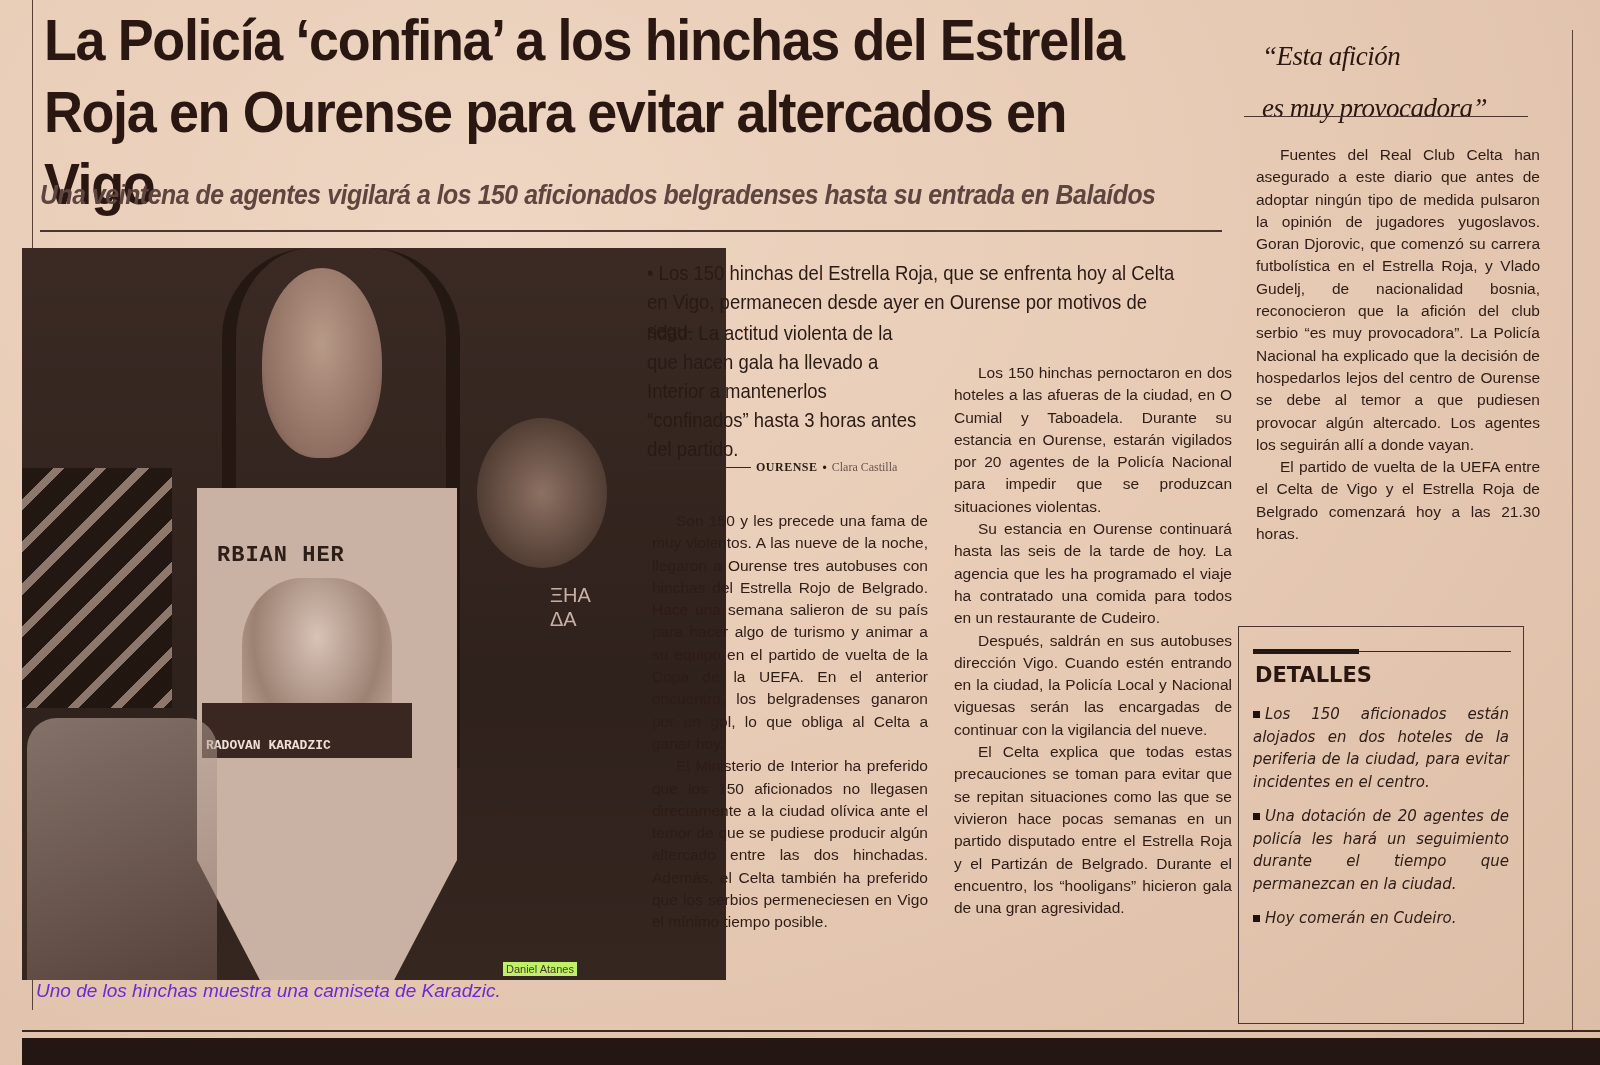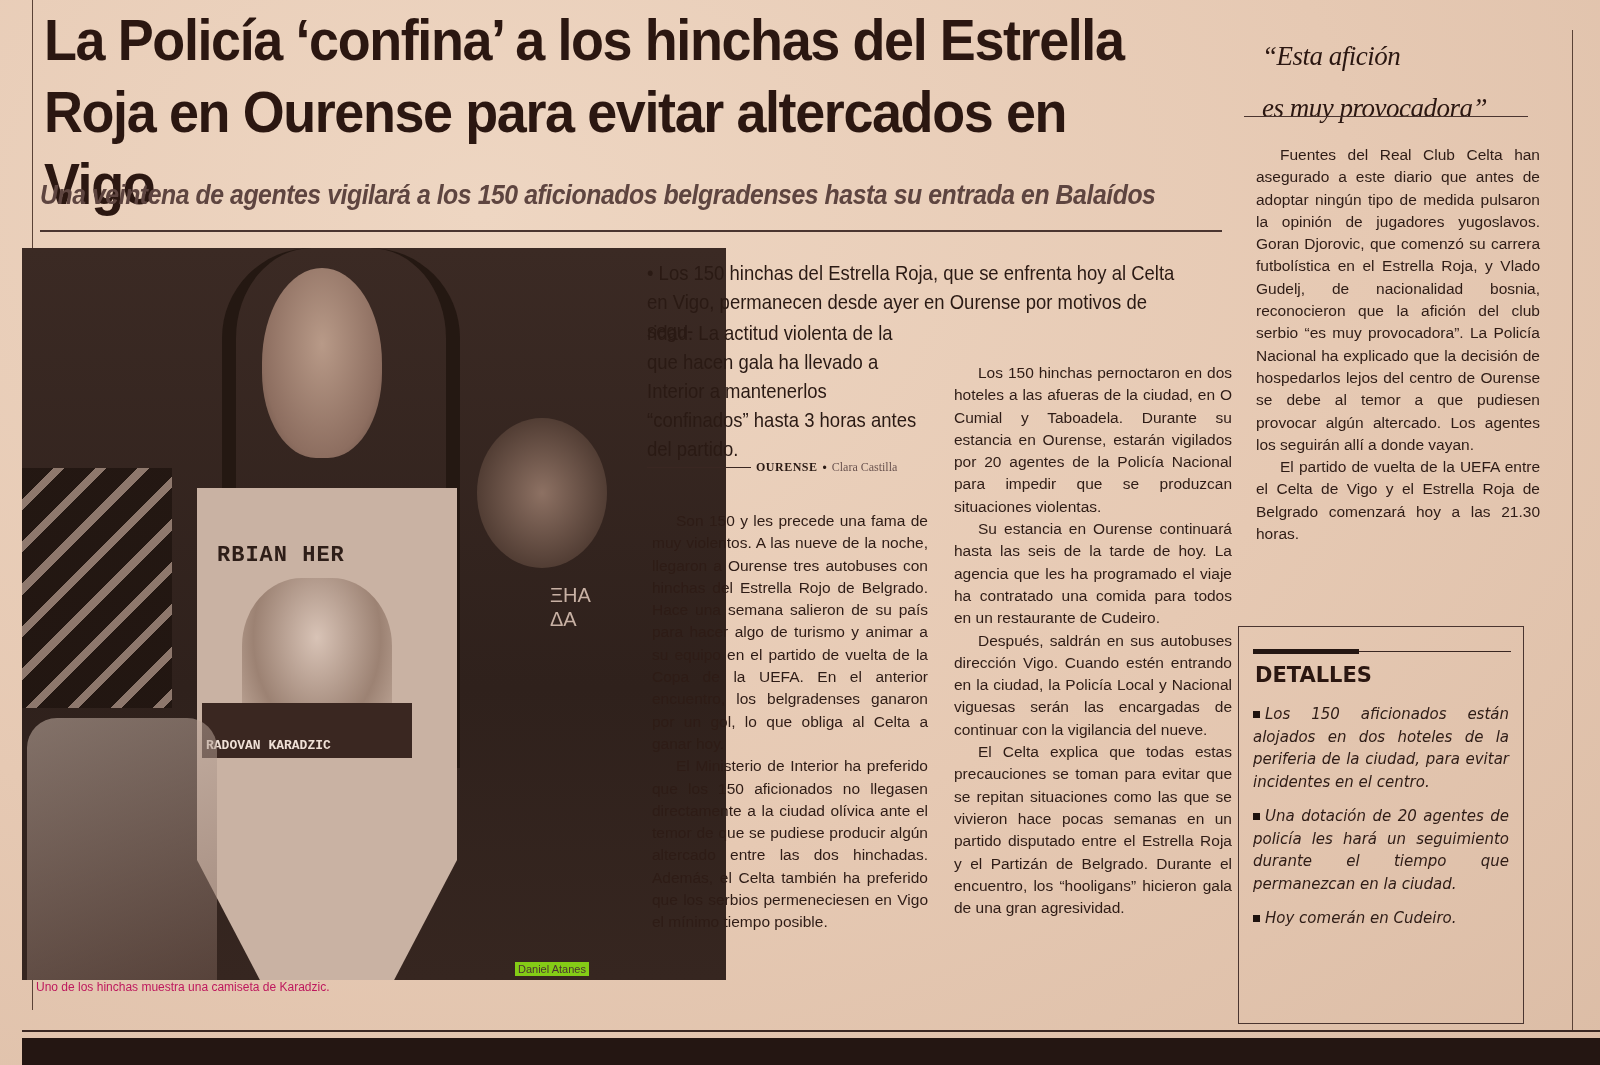--- a/index.html
+++ b/index.html
@@ -37,22 +37,22 @@
     .photo .hood { position: absolute; left: 200px; top: 0px; width: 210px; height: 520px; border-left: 14px solid #241812; border-right: 14px solid #241812; border-radius: 90px 90px 0 0; }
     .photo .shirt { position: absolute; left: 175px; top: 240px; width: 260px; height: 620px; background: #c9b2a3; clip-path: polygon(0 0, 100% 0, 100% 60%, 50% 100%, 0 60%); }
     .photo .shirt-text { position: absolute; left: 195px; top: 295px; font-family: "Liberation Mono", monospace; font-weight: bold; font-size: 22px; color: #2e1e18; letter-spacing: 1px; }
     .photo .portrait { position: absolute; left: 220px; top: 330px; width: 150px; height: 170px; background: radial-gradient(ellipse at 50% 35%, #d8c3b6 0%, #9c8273 60%, #c9b2a3 100%); border-radius: 40% 40% 10% 10%; }
     .photo .suit { position: absolute; left: 180px; top: 455px; width: 210px; height: 55px; background: #3a2721; }
     .photo .portrait-label { position: absolute; left: 184px; top: 490px; font-family: "Liberation Mono", monospace; font-weight: bold; font-size: 13px; color: #efe0d6; }
     .photo .person2 { position: absolute; left: 455px; top: 170px; width: 130px; height: 150px; border-radius: 50%; background: radial-gradient(ellipse at 50% 50%, #8d7163 0%, #4e3a31 75%, transparent 76%); }
     .photo .jacket-text { position: absolute; left: 528px; top: 335px; font-family: "Liberation Sans", sans-serif; font-size: 20px; color: #c8b1a4; line-height: 24px; }
     .photo .bag { position: absolute; left: 5px; top: 470px; width: 190px; height: 262px; background: linear-gradient(160deg, rgba(200,180,168,0.55), rgba(120,95,85,0.5)); border-radius: 30px 30px 0 0; }
     .photo .scarf { position: absolute; left: 0; top: 220px; width: 150px; height: 240px; background: repeating-linear-gradient(135deg, #1f140f 0 22px, #a58d80 22px 30px); opacity: 0.8; }
-    .photo-credit { position: absolute; left: 515px; top: 962px; background: #84cc16; color: #4a3530; font-size: 11px; padding: 1px 3px; }
-    .photo-caption { position: absolute; left: 36px; top: 980px; font-size: 12px; color: #be185d; margin: 0; }
+    .photo-credit { position: absolute; left: 503px; top: 962px; background: #bef264; color: #4a3530; font-size: 11px; padding: 1px 3px; }
+    .photo-caption { position: absolute; left: 36px; top: 980px; font-style: italic; font-size: 19px; color: #6d28d9; margin: 0; }
 
     
     .lead {
       position: absolute; left: 647px; top: 258px; width: 620px; margin: 0;
       font-family: "Liberation Sans", sans-serif; font-size: 21px; line-height: 29px; color: #2a1a14;
       transform: scaleX(0.88); transform-origin: left top;
     }
     .lead-narrow {
       position: absolute; left: 647px; top: 318px; width: 315px; margin: 0;
       font-family: "Liberation Sans", sans-serif; font-size: 21px; line-height: 29px; color: #2a1a14;

